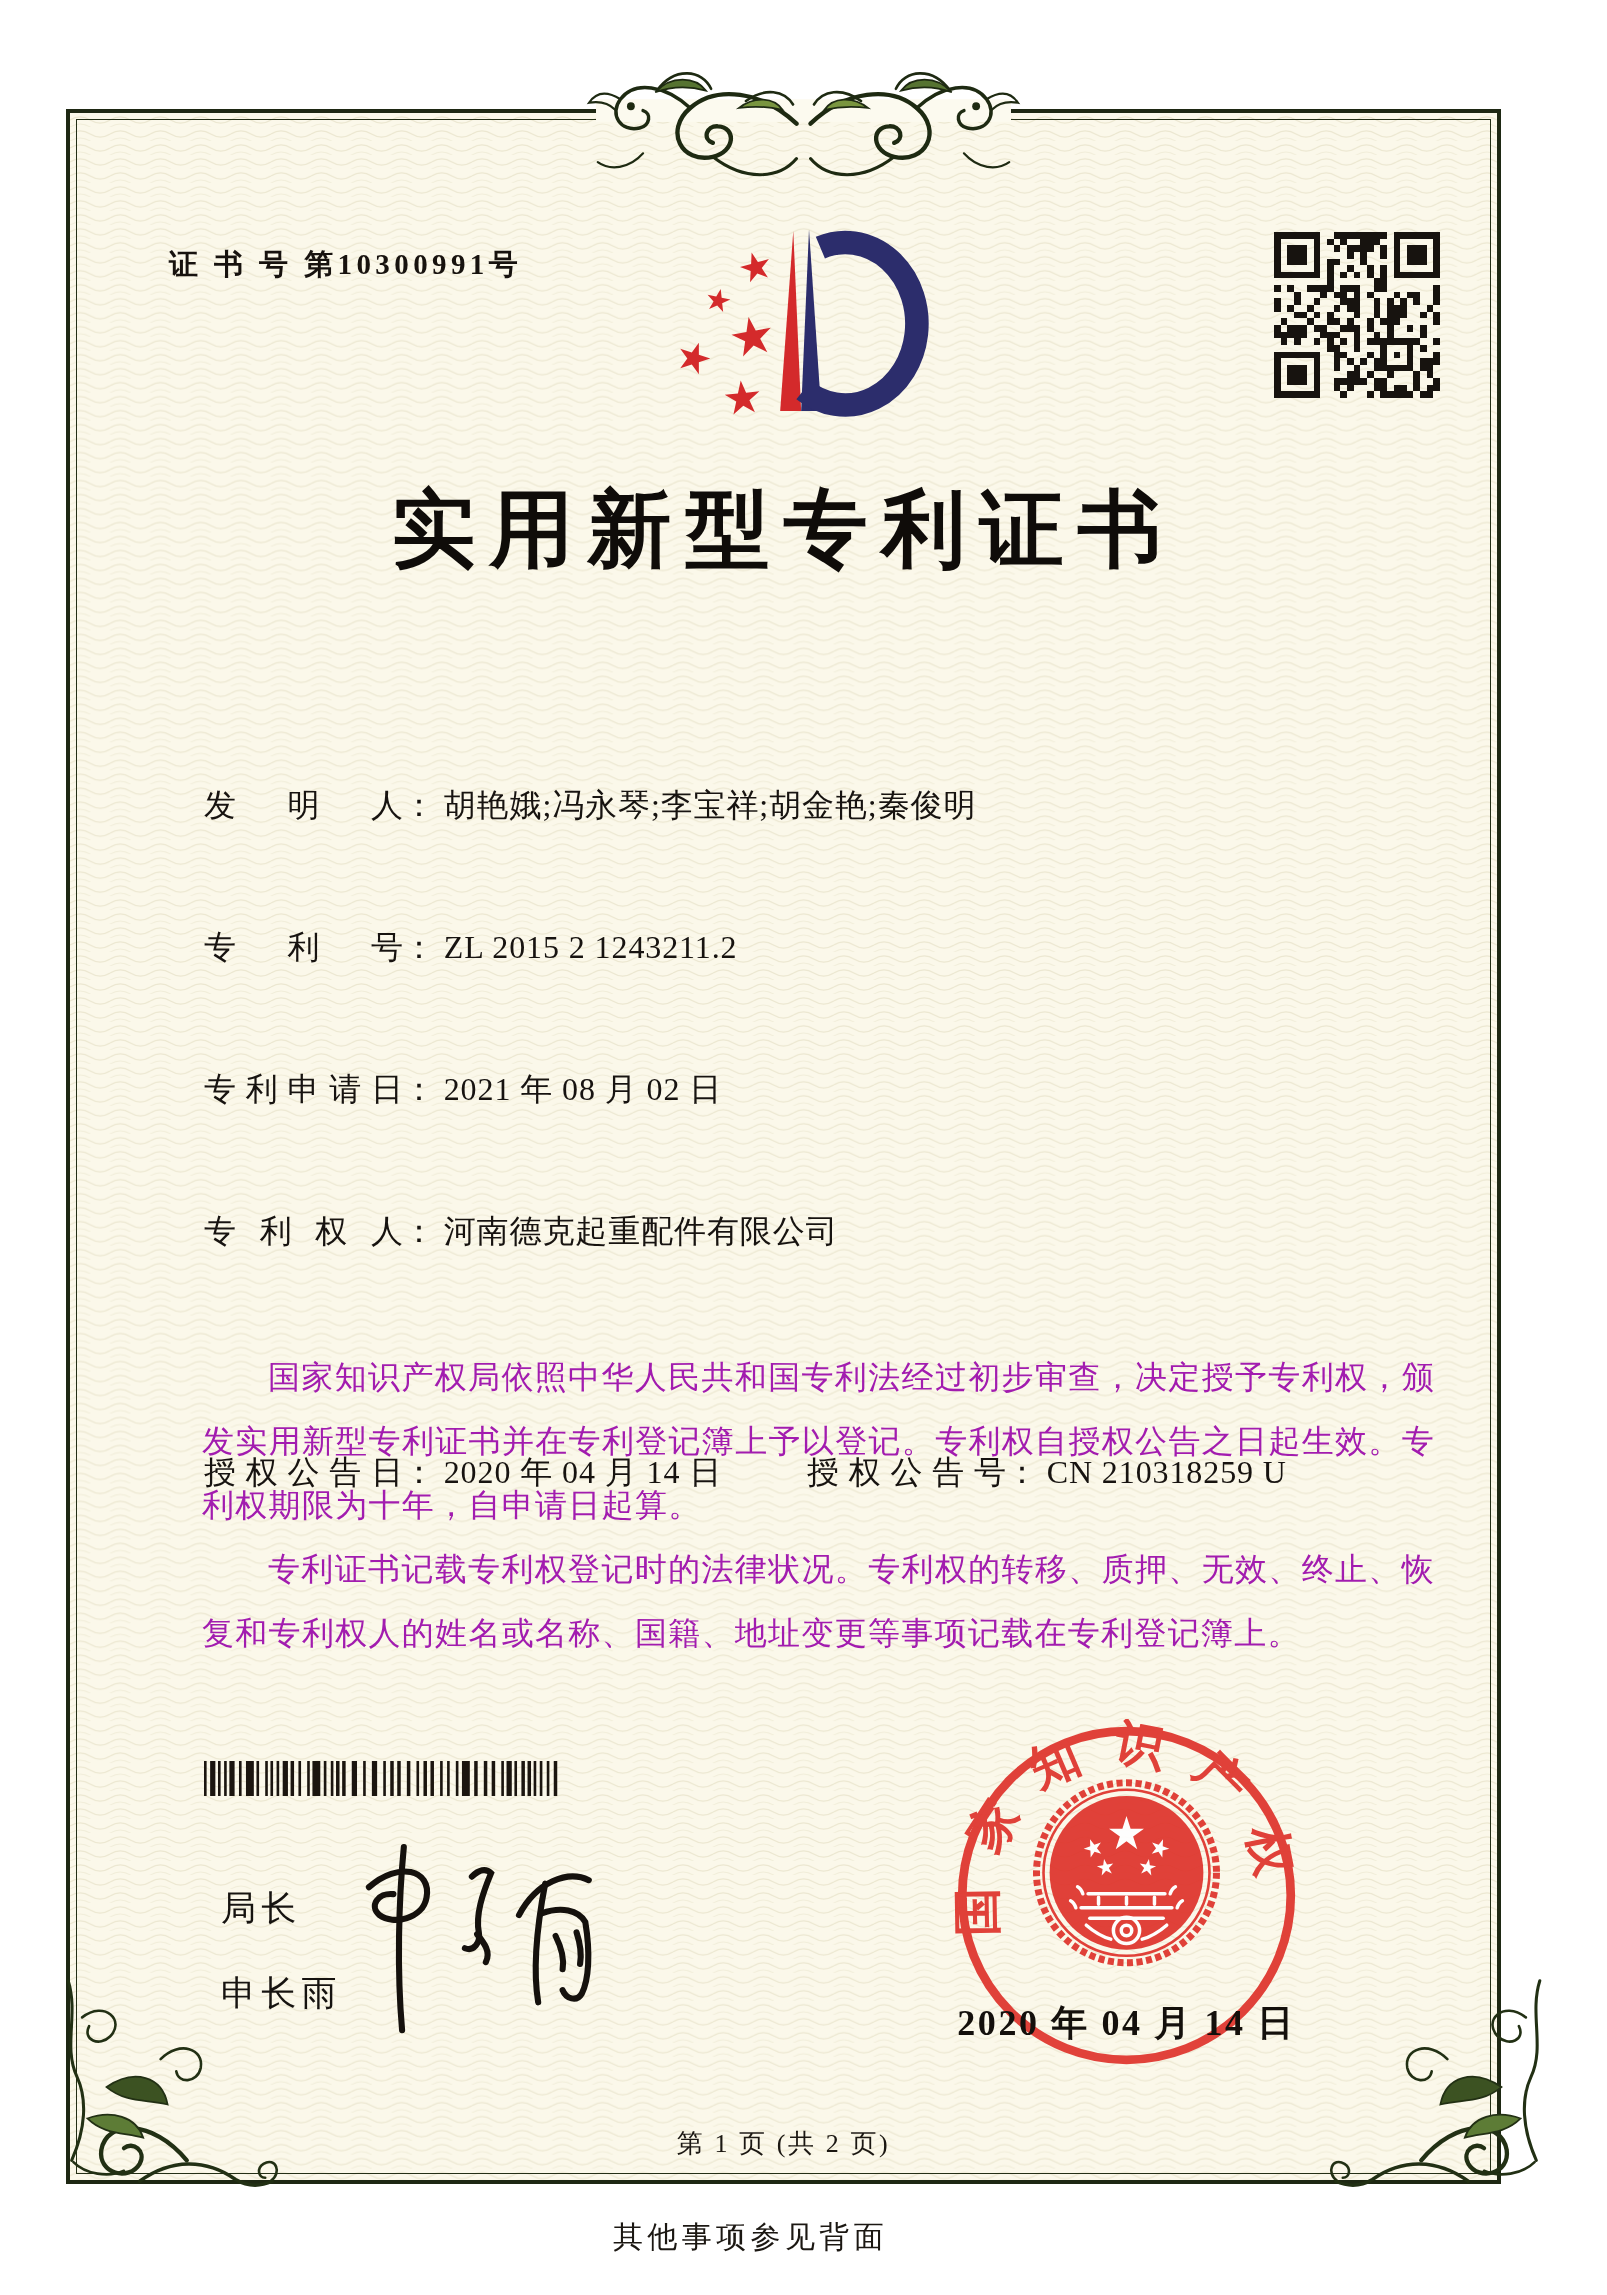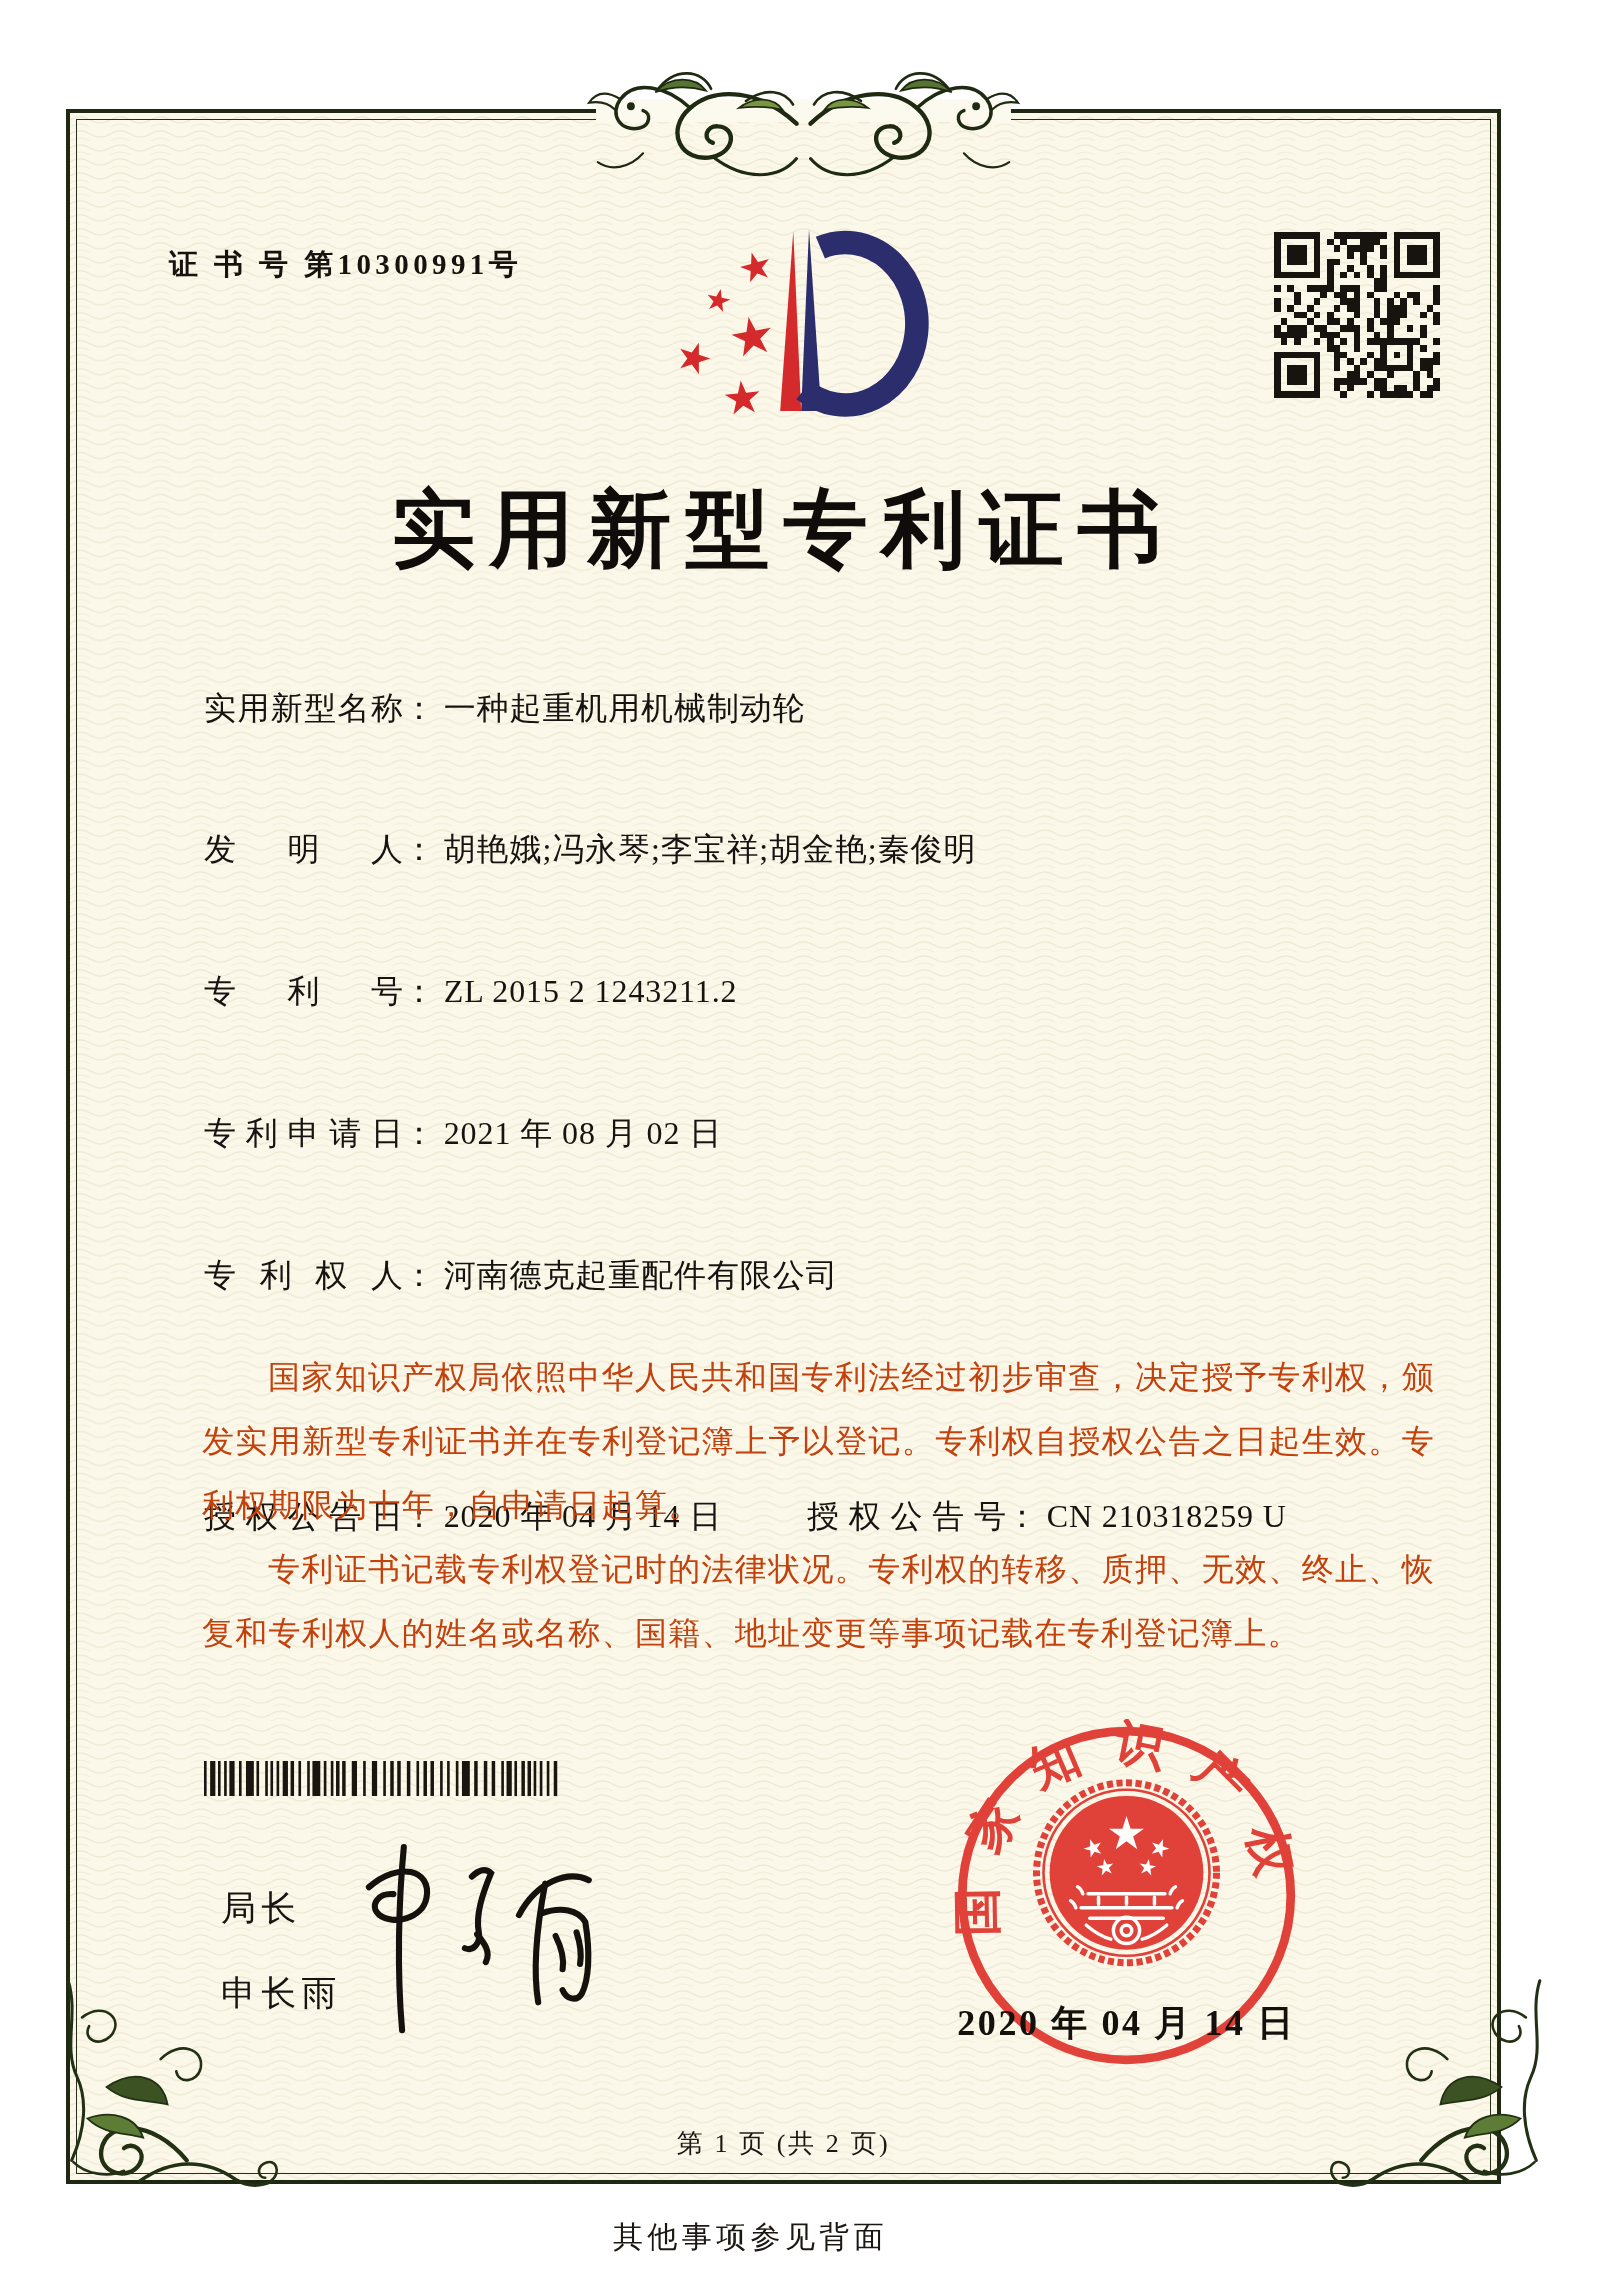--- a/index.html
+++ b/index.html
@@ -27,21 +27,21 @@
   .field{position:absolute;left:204px;width:1240px;font-size:32px;white-space:nowrap;color:#171310;}
   .flabel{display:inline-block;width:199px;text-align:justify;text-align-last:justify;vertical-align:top;}
   .fcolon{display:inline-block;margin-right:8.7px;}
   .fvalue{letter-spacing:0.9px;}
   .f1{top:687px;} .f2{top:784px;} .f3{top:882px;} .f4{top:980px;}
   .f5{top:1078px;} .f6{top:1176px;} .f7{top:1275px;}
   .grant2{position:absolute;left:603px;top:0;white-space:nowrap;}
   .field-rel{position:relative;}
   
   .legal{position:absolute;left:202px;top:1345px;width:1233px;font-size:32px;line-height:64px;
-    letter-spacing:1.3px;text-align:justify;color:#c2410c;}
+    letter-spacing:1.3px;text-align:justify;color:#a21caf;}
   .legal p{margin:0;text-indent:66px;}
   
   .barcode{position:absolute;left:204px;top:1761px;width:355px;height:35px;}
   .sig-role{position:absolute;left:221px;top:1885px;font-size:35px;letter-spacing:5.2px;font-family:"Liberation Sans",sans-serif;text-align:center;}
   .sig-name{position:absolute;left:221px;top:1970px;font-size:35px;letter-spacing:5.2px;font-family:"Liberation Sans",sans-serif;}
   .sig-hand{position:absolute;left:348px;top:1831px;width:253px;height:210px;}
   .seal{position:absolute;left:950px;top:1719px;width:353px;height:353px;}
   .seal-date{position:absolute;left:952px;top:1999px;width:349px;text-align:center;
     font-size:36px;letter-spacing:2.6px;font-weight:bold;color:#14100c;}
   
@@ -429,23 +429,20 @@
       <rect x="17" y="24" width="1" height="1" fill="#17130f"></rect>
       <rect x="18" y="24" width="1" height="1" fill="#17130f"></rect>
       <rect x="19" y="24" width="1" height="1" fill="#17130f"></rect>
       <rect x="20" y="24" width="1" height="1" fill="#17130f"></rect>
       <rect x="22" y="24" width="1" height="1" fill="#17130f"></rect>
       <rect x="23" y="24" width="1" height="1" fill="#17130f"></rect>
     </svg>
 
   <div class="title">实用新型专利证书</div>
 
-  <div class="field f1 field-rel">
-    <span class="flabel">实用新型名称</span><span class="fcolon">：</span><span class="fvalue">一种起重机用机械制动轮</span>
-  </div>
   <div class="field f2 field-rel">
     <span class="flabel">发明人</span><span class="fcolon">：</span><span class="fvalue">胡艳娥;冯永琴;李宝祥;胡金艳;秦俊明</span>
   </div>
   <div class="field f3 field-rel">
     <span class="flabel">专利号</span><span class="fcolon">：</span><span class="fvalue">ZL 2015 2 1243211.2</span>
   </div>
   <div class="field f4 field-rel">
     <span class="flabel">专利申请日</span><span class="fcolon">：</span><span class="fvalue">2021 年 08 月 02 日</span>
   </div>
   <div class="field f5 field-rel">

